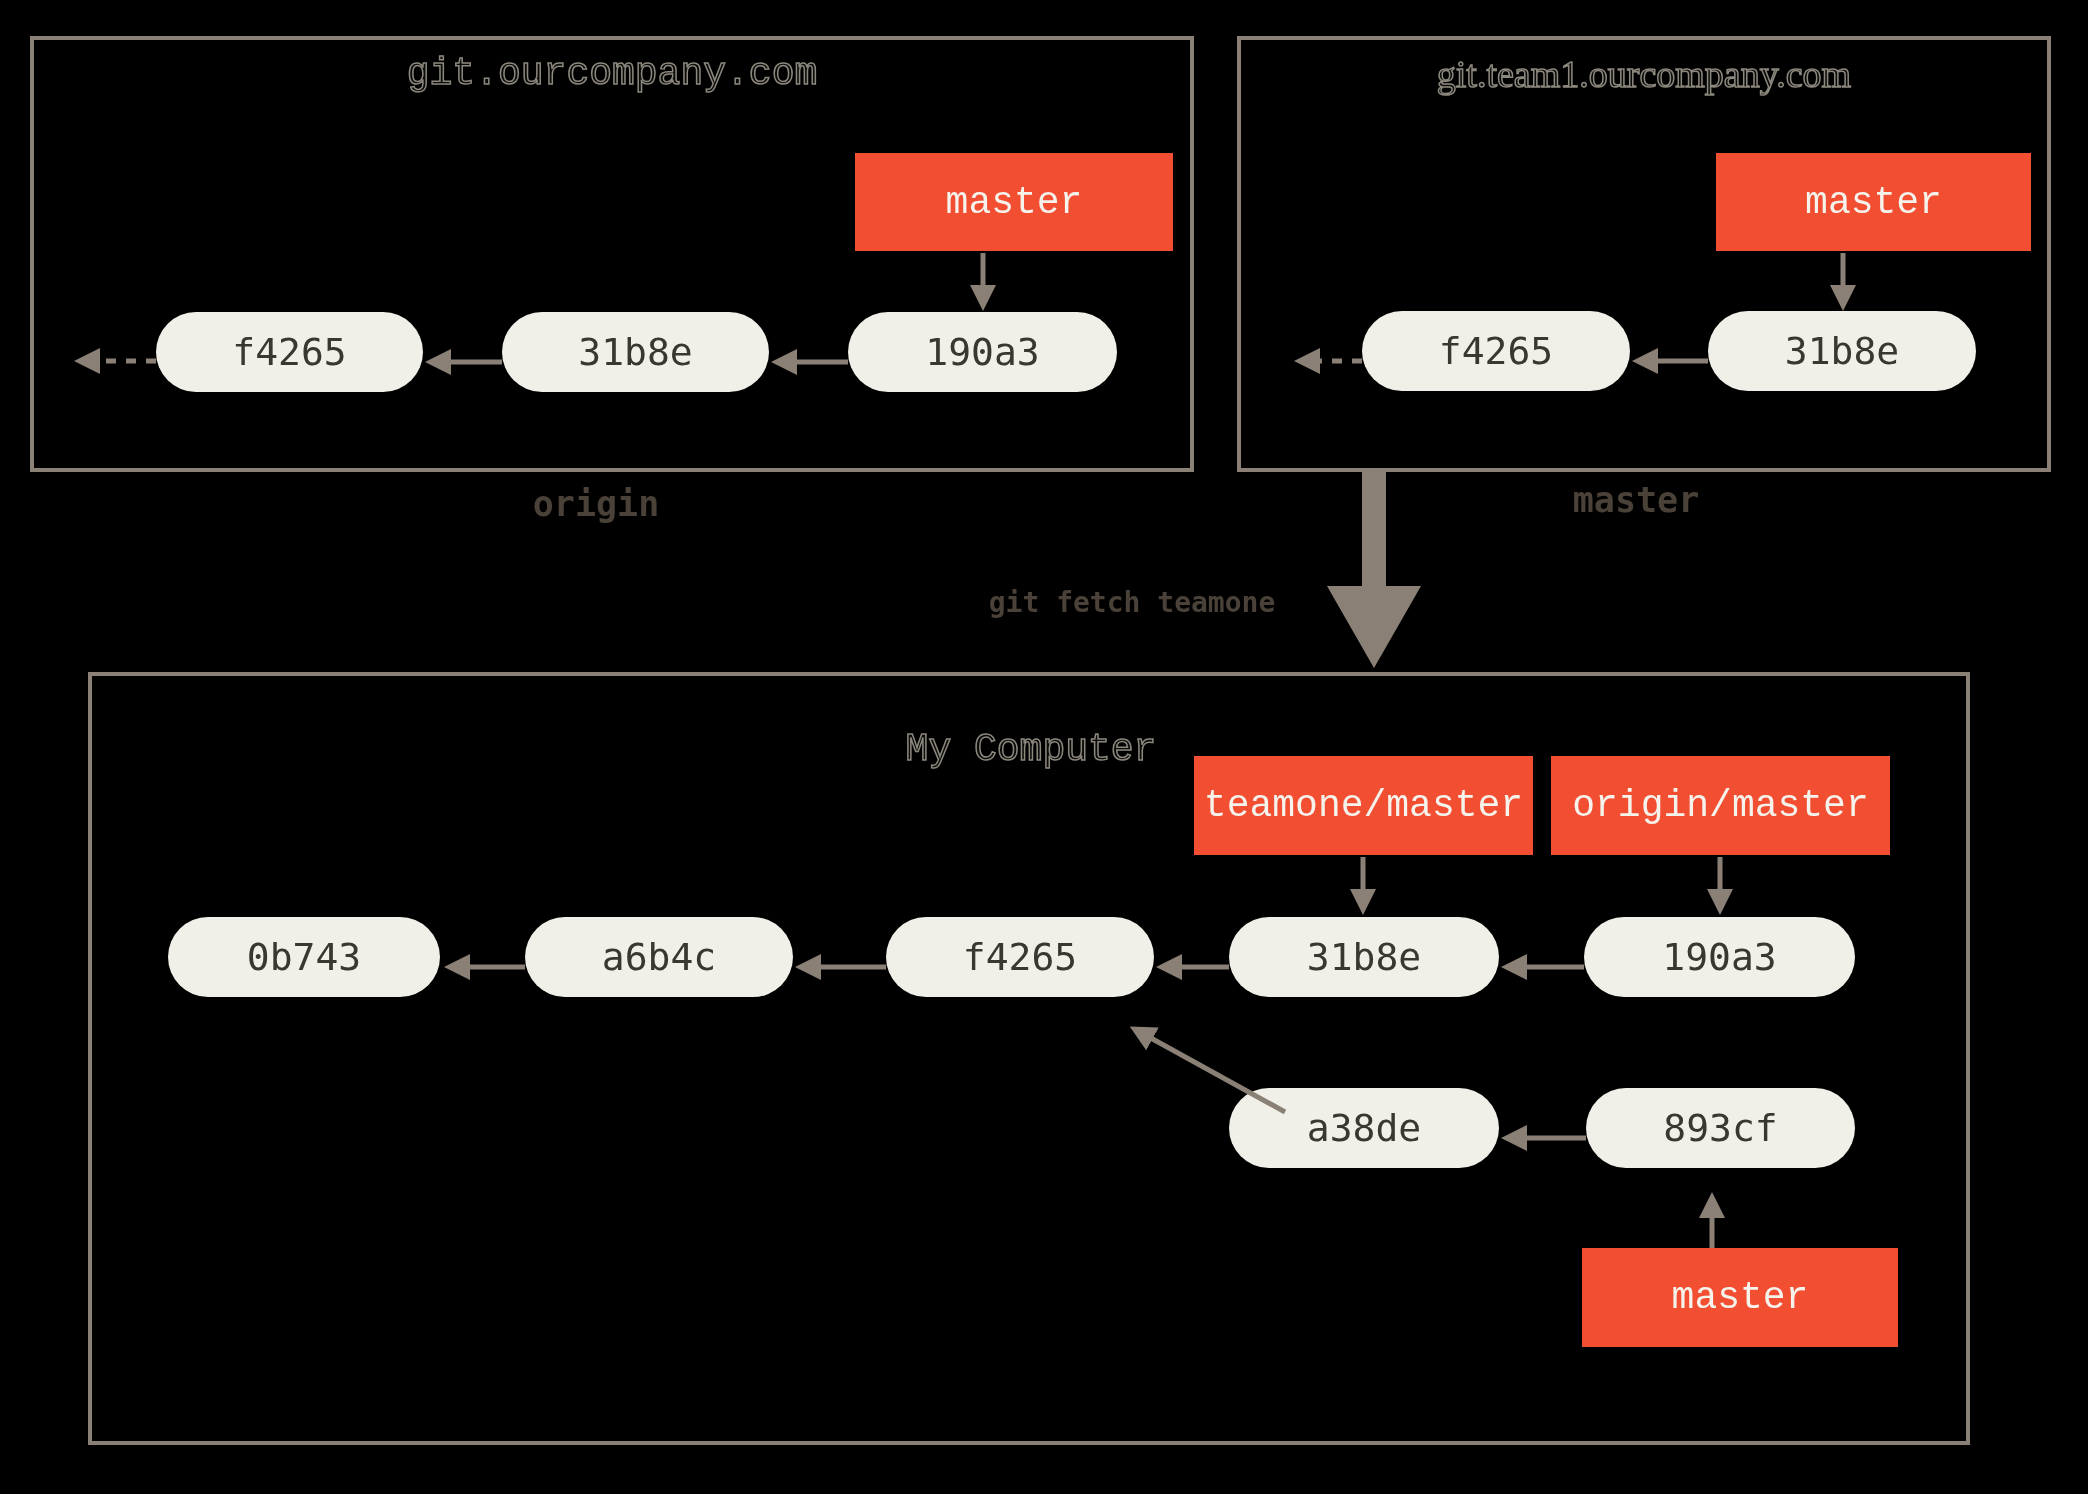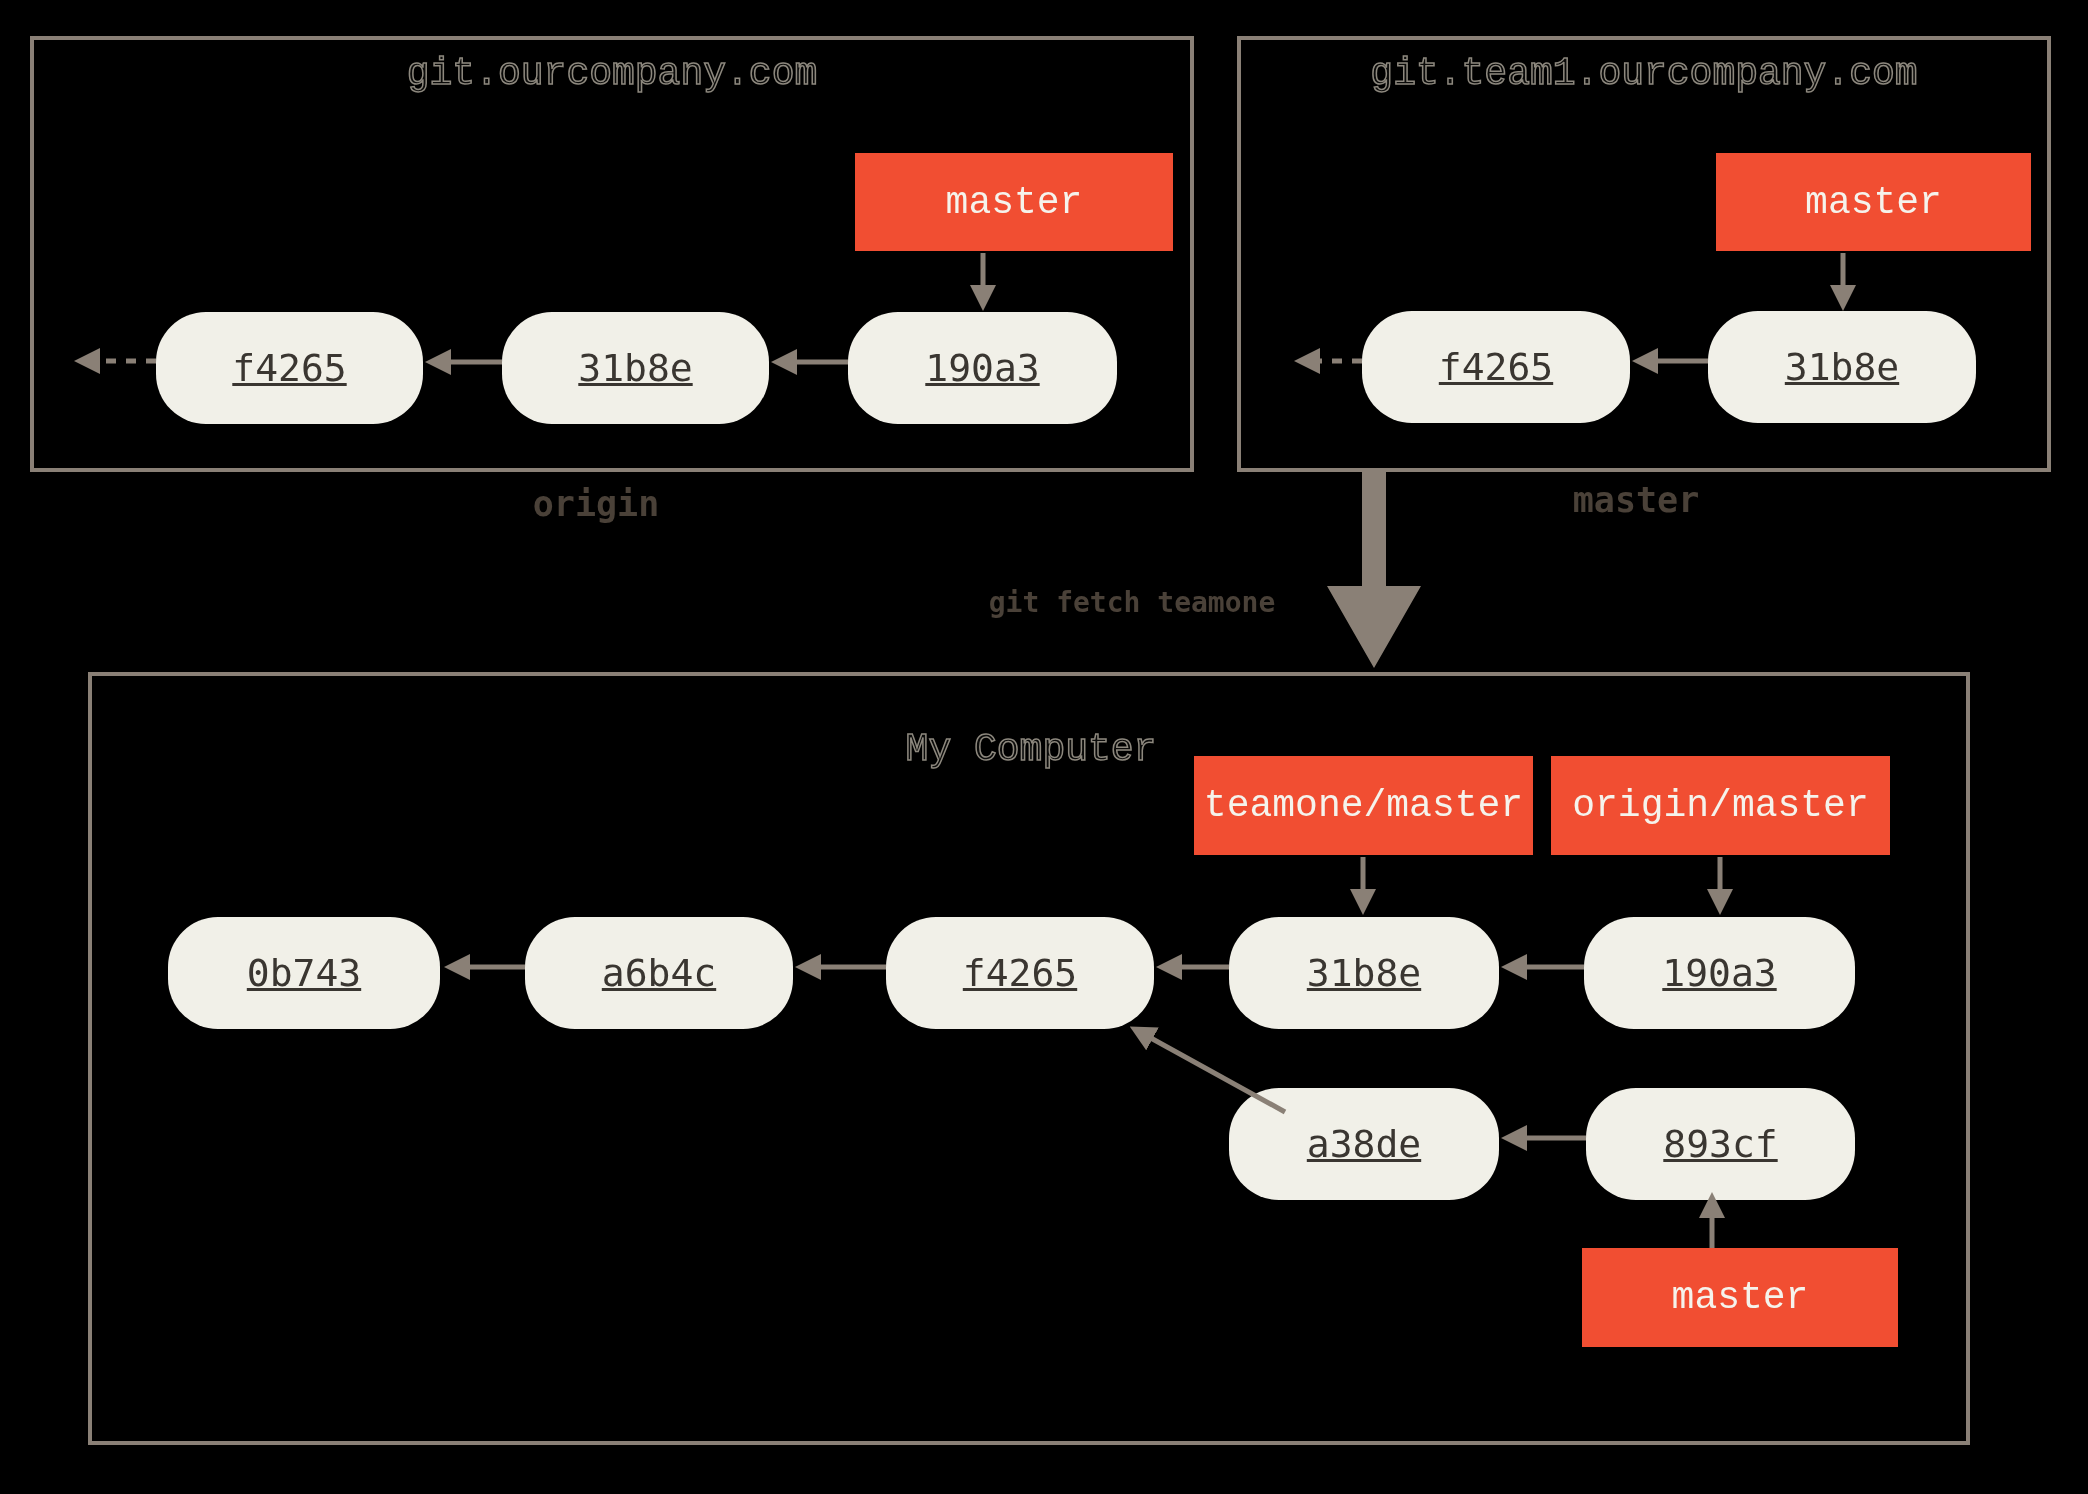--- a/index.html
+++ b/index.html
@@ -23,24 +23,24 @@
     position:absolute;text-align:center;width:400px;
     font-family:"DejaVu Sans Mono",monospace;font-weight:bold;
     font-size:35px;line-height:40px;color:var(--caption-text,#4a4138);
   }
   .fetch-cmd{
     position:absolute;text-align:center;width:400px;
     font-family:"DejaVu Sans Mono",monospace;font-weight:bold;
     font-size:28px;line-height:40px;color:var(--caption-text,#4a4138);
   }
   .pill{
-    position:absolute;height:112px;border-radius:50px;
+    position:absolute;height:80px;border-radius:50px;
     background:var(--pill-fill,#f1f0e8);
     display:flex;align-items:center;justify-content:center;
-    font-size:38px;color:var(--commit-text,#3a3631);text-decoration:underline;
+    font-size:38px;color:var(--commit-text,#3a3631);
   }
   .red-label{
     position:absolute;background:var(--branch-red,#f14e32);
     display:flex;align-items:center;justify-content:center;
     font-family:"Liberation Mono",monospace;
     font-size:38px;color:var(--branch-text,#fff);
   }
   svg.arrows{position:absolute;left:0;top:0;pointer-events:none;}
   .arrow{stroke:var(--line,#8a8076);stroke-width:5;fill:none;}
   .arrow.dashed{stroke-dasharray:10 10;}
@@ -49,21 +49,21 @@
 </head>
 <body>
 
 <div class="canvas">
 
   <div class="frame" style="left:30px;top:36px;width:1164px;height:436px;"></div>
   <div class="frame" style="left:1237px;top:36px;width:814px;height:436px;"></div>
   <div class="frame" style="left:88px;top:672px;width:1882px;height:773px;"></div>
 
   <div class="box-title" style="left:30px;top:52px;width:1164px;">git.ourcompany.com</div>
-  <div class="box-title" style="left:1237px;top:52px;width:814px;">git.team1.ourcompany.com</div>
+  <div class="box-title" style="left:1237px;top:52px;width:814px;font-family:Liberation Serif, serif;">git.team1.ourcompany.com</div>
   <div class="box-title" style="left:90px;top:728px;width:1882px;">My Computer</div>
 
   <div class="caption" style="left:396px;top:484px;">origin</div>
   <div class="caption" style="left:1436px;top:480px;">master</div>
 
   <div class="fetch-cmd" style="left:932px;top:583px;">git fetch teamone</div>
 
   <div class="red-label" style="left:855px;top:153px;width:318px;height:98px;">master</div>
   <div class="red-label" style="left:1716px;top:153px;width:315px;height:98px;">master</div>
   <div class="red-label" style="left:1194px;top:756px;width:339px;height:99px;text-align:center;">teamone/master</div>

